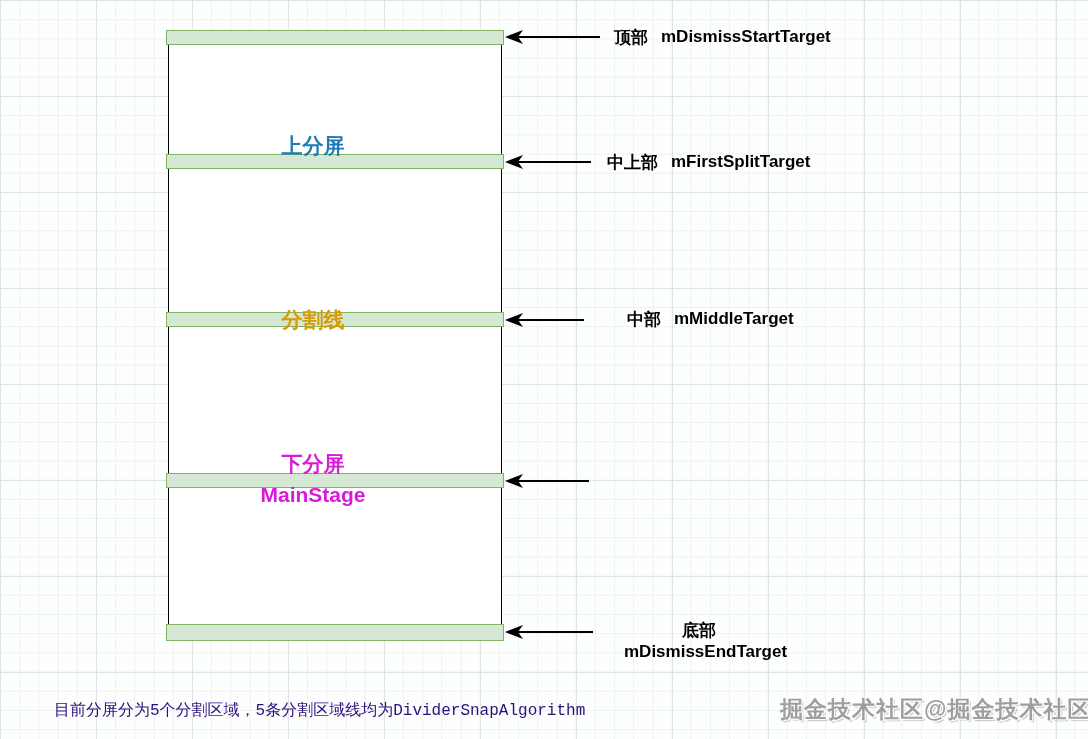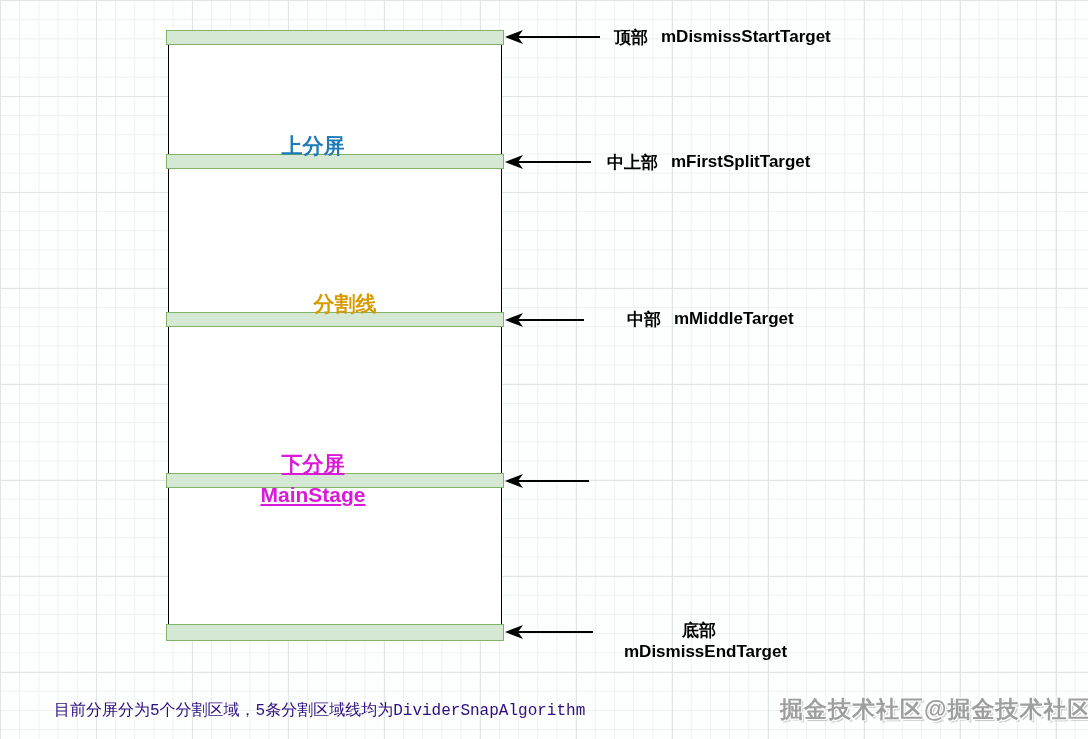--- a/index.html
+++ b/index.html
@@ -26,24 +26,24 @@
   .bar1{top:154px;}
   .bar2{top:312px;}
   .bar3{top:473px;}
   .bar4{top:624px;height:17px;}
   .inlabel{
     position:absolute;left:168px;width:290px;text-align:center;
     font-weight:bold;font-size:21px;line-height:24px;white-space:nowrap;
   }
   .lbl-blue{color:#1c7ab8;}
   .lbl-orange{color:#d79b00;}
-  .lbl-magenta{color:#d91ad9;text-decoration:underline;}
+  .lbl-magenta{color:#d91ad9;}
   .pos-top-zh{top:134px;}
   .pos-top-en{top:163px;}
-  .pos-divider{top:292px;margin-left:32px;}
+  .pos-divider{top:308px;}
   .pos-bottom-zh{top:452px;}
   .pos-bottom-en{top:483px;}
   .arrows{position:absolute;left:0;top:0;width:1088px;height:739px;pointer-events:none;}
   .target{
     position:absolute;height:24px;display:flex;align-items:center;
     font-weight:bold;font-size:17px;color:#000;white-space:nowrap;
   }
   .target .code{margin-left:13px;}
   .t0{left:614px;top:25px;}
   .t1{left:607px;top:150px;}

